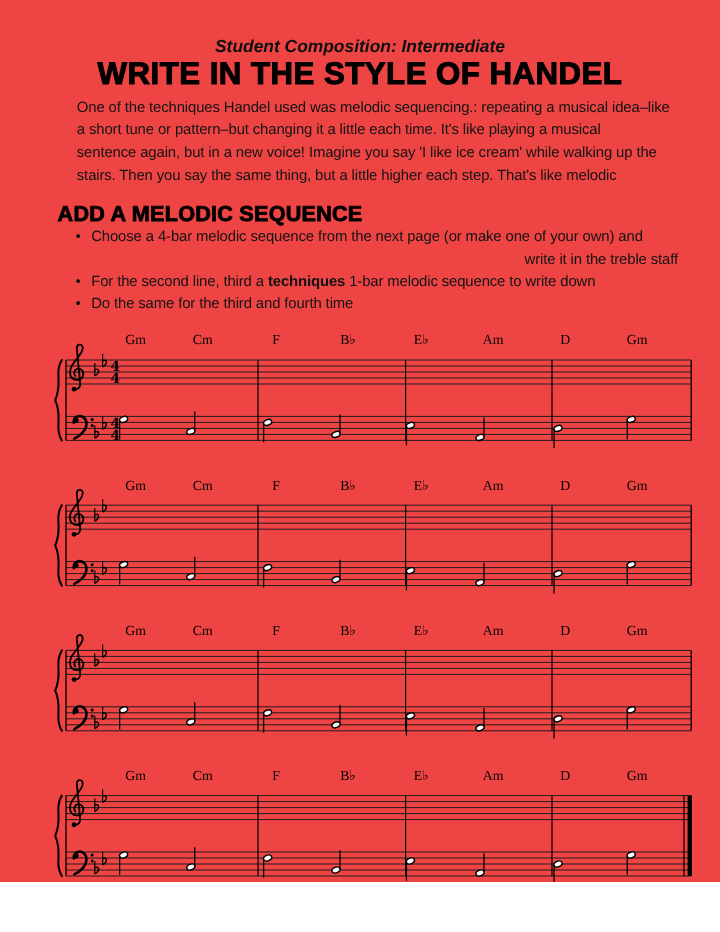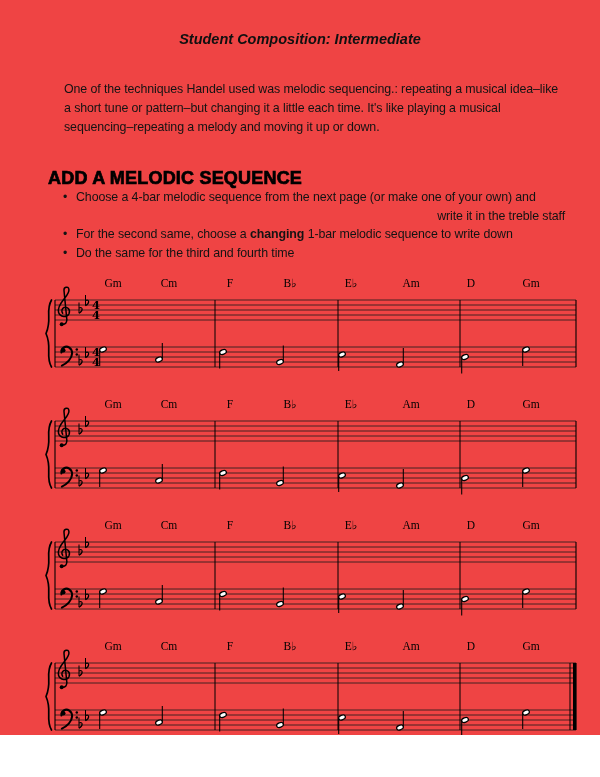--- a/index.html
+++ b/index.html
@@ -40,35 +40,37 @@
     position:absolute; top:748px; right:32px;
     font-size:8.5px; font-weight:600; color:#1c1c1c; letter-spacing:0.1px;
   }
 </style>
 </head>
 <body>
 
 <div class="page">
 
   <div class="subtitle">Student Composition: Intermediate</div>
+  <h1 class="title">WRITE IN THE STYLE OF HANDEL</h1>
 
   <div class="intro">
     <span>One of the techniques Handel used was melodic sequencing.: repeating a musical idea–like</span>
     <span>a short tune or pattern–but changing it a little each time. It's like playing a musical</span>
-    <span>sequencing–repeating a melody and moving it up or down.</span>
+    <span>sentence again, but in a new voice! Imagine you say 'I like ice cream' while walking up the</span>
+    <span>stairs. Then you say the same thing, but a little higher each step. That's like melodic</span>
   </div>
 
   <div class="section-head">ADD A MELODIC SEQUENCE</div>
 
   <div class="bullets">
     <div class="bullet">
       <span>Choose a 4-bar melodic sequence from the next page (or make one of your own) and</span><span class="blk">write it in the treble staff</span>
     </div>
     <div class="bullet">
-      <span>For the second same, choose a </span><b>changing</b><span> 1-bar melodic sequence to write down</span>
+      <span>For the second line, third a </span><b>techniques</b><span> 1-bar melodic sequence to write down</span>
     </div>
     <div class="bullet">
       <span>Do the same for the third and fourth time</span>
     </div>
   </div>
 
   <svg class="system" style="top:273px" width="600" height="106" viewBox="0 0 600 106">
       <g>
         <text x="113" y="14" text-anchor="middle" font-size="11.5" font-family="&quot;Liberation Serif&quot;,&quot;DejaVu Serif&quot;,&quot;DejaVu Sans&quot;,serif" fill="#000">Gm</text>
         <text x="169" y="14" text-anchor="middle" font-size="11.5" font-family="&quot;Liberation Serif&quot;,&quot;DejaVu Serif&quot;,&quot;DejaVu Sans&quot;,serif" fill="#000">Cm</text>

